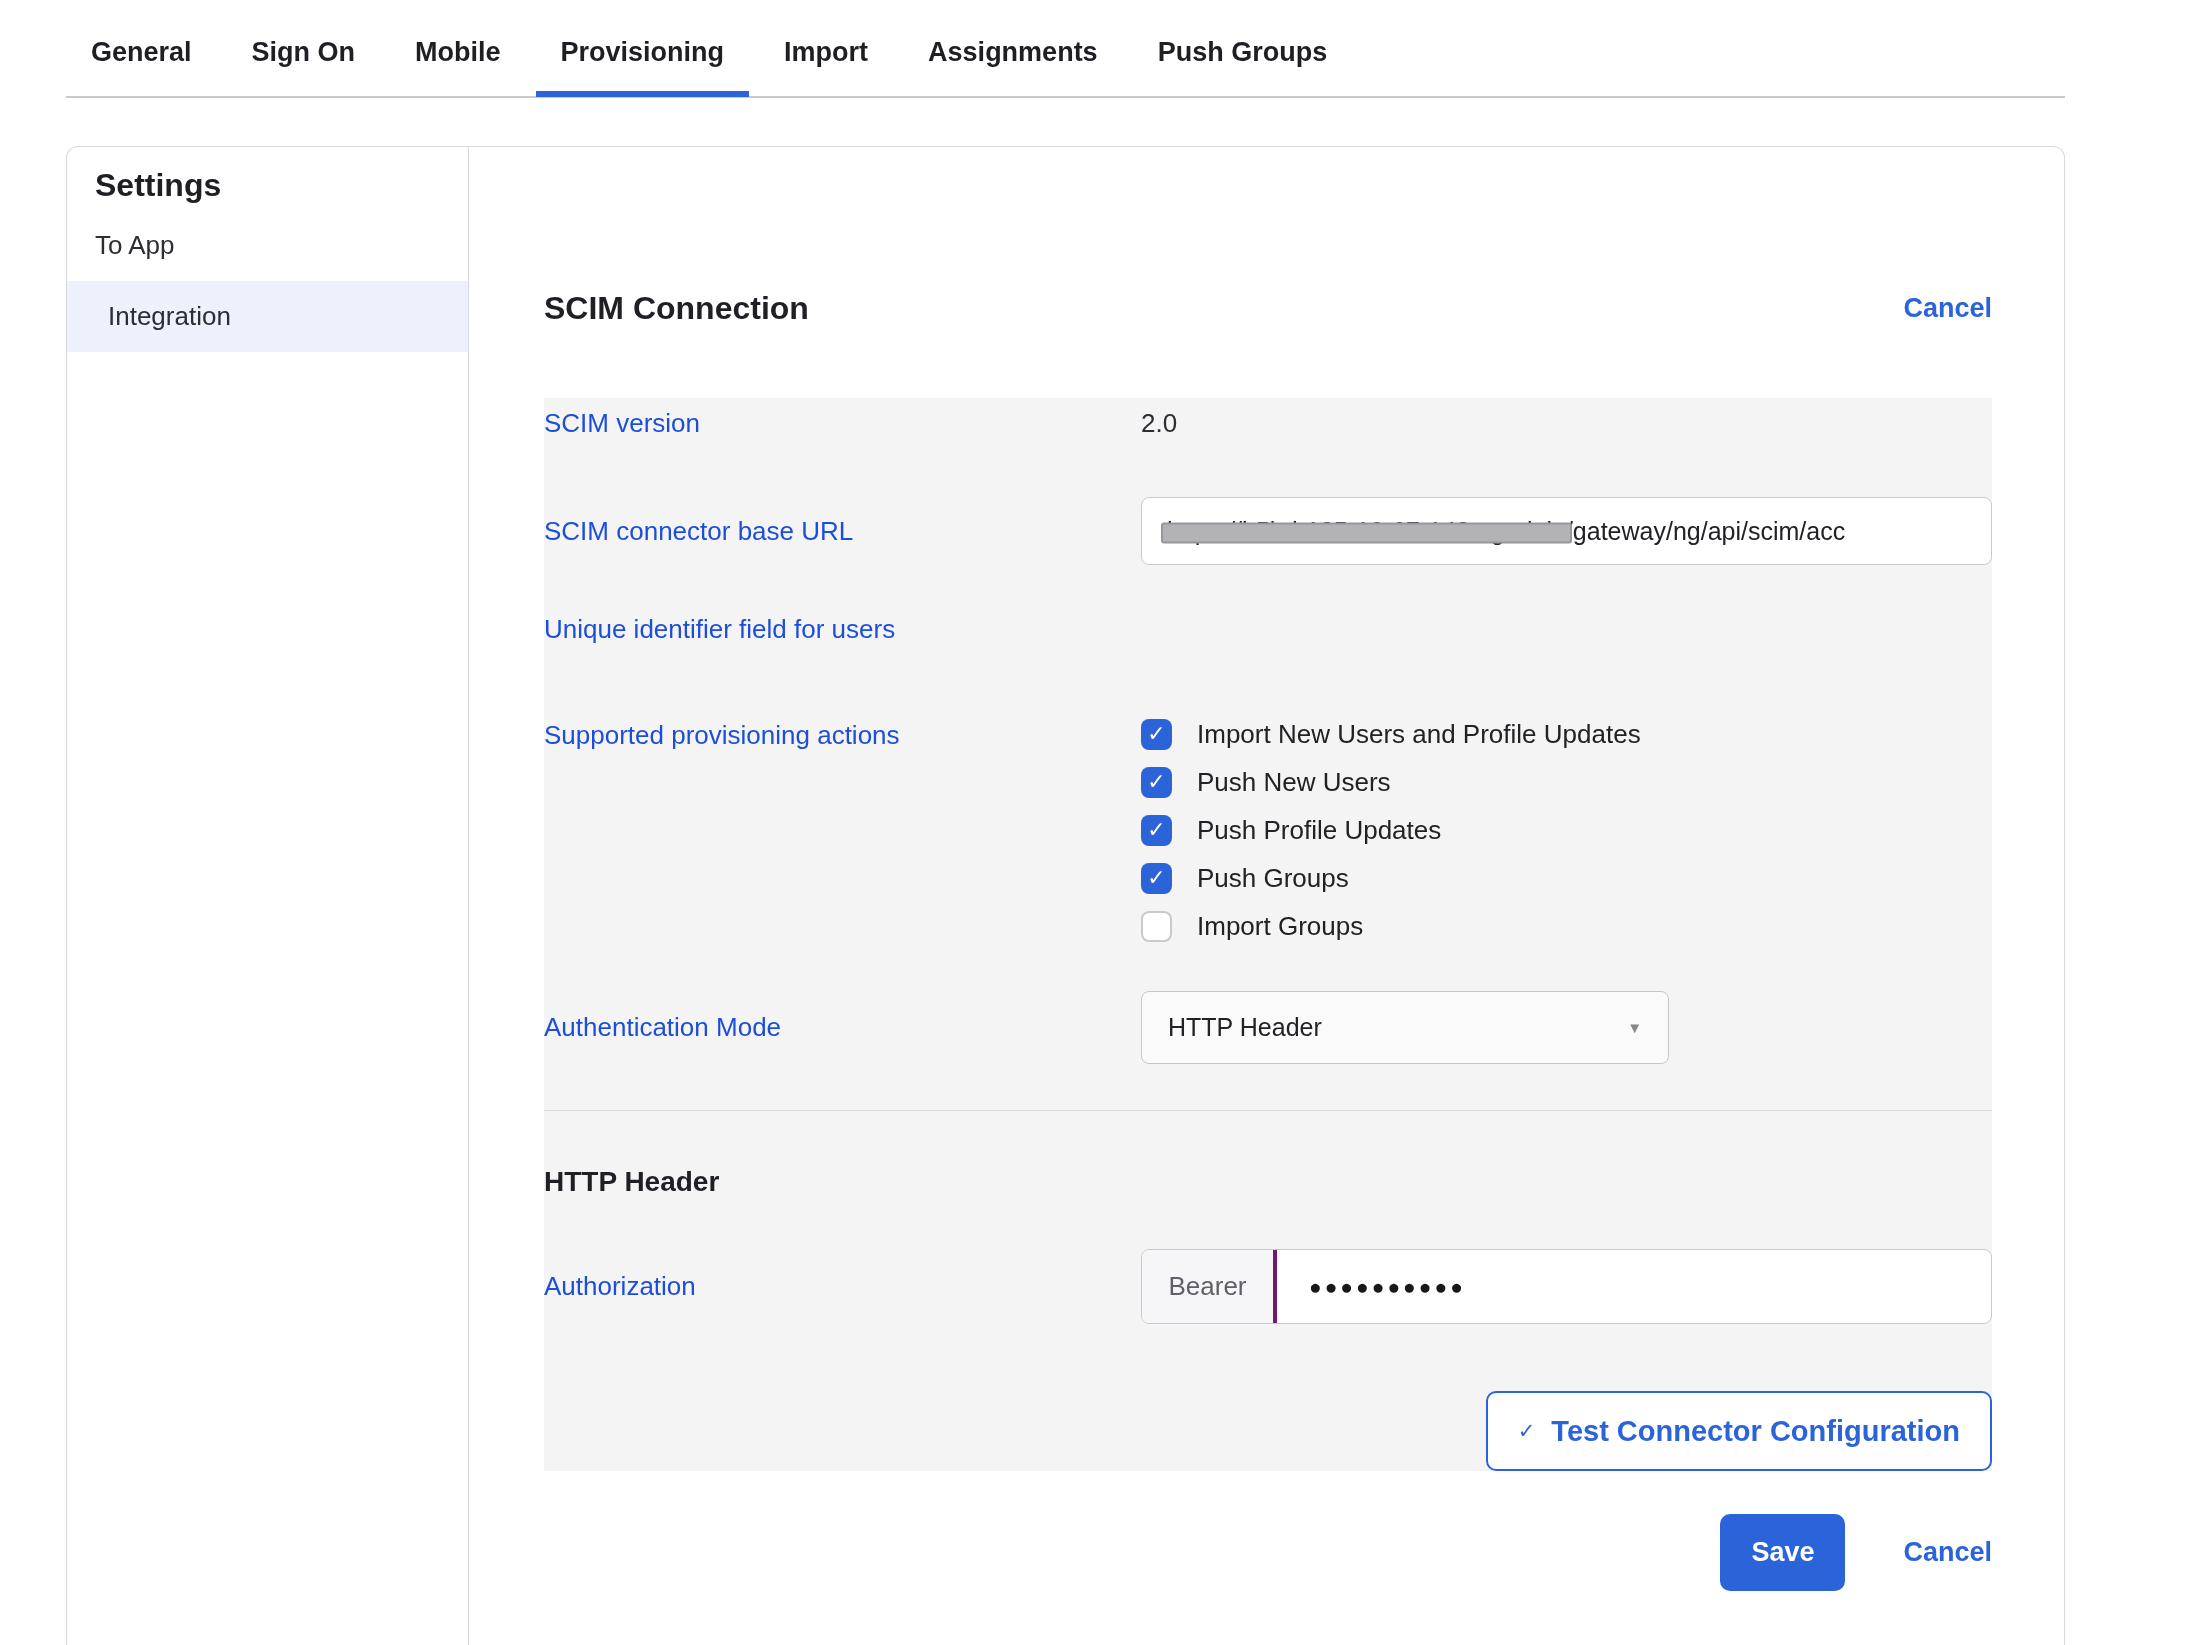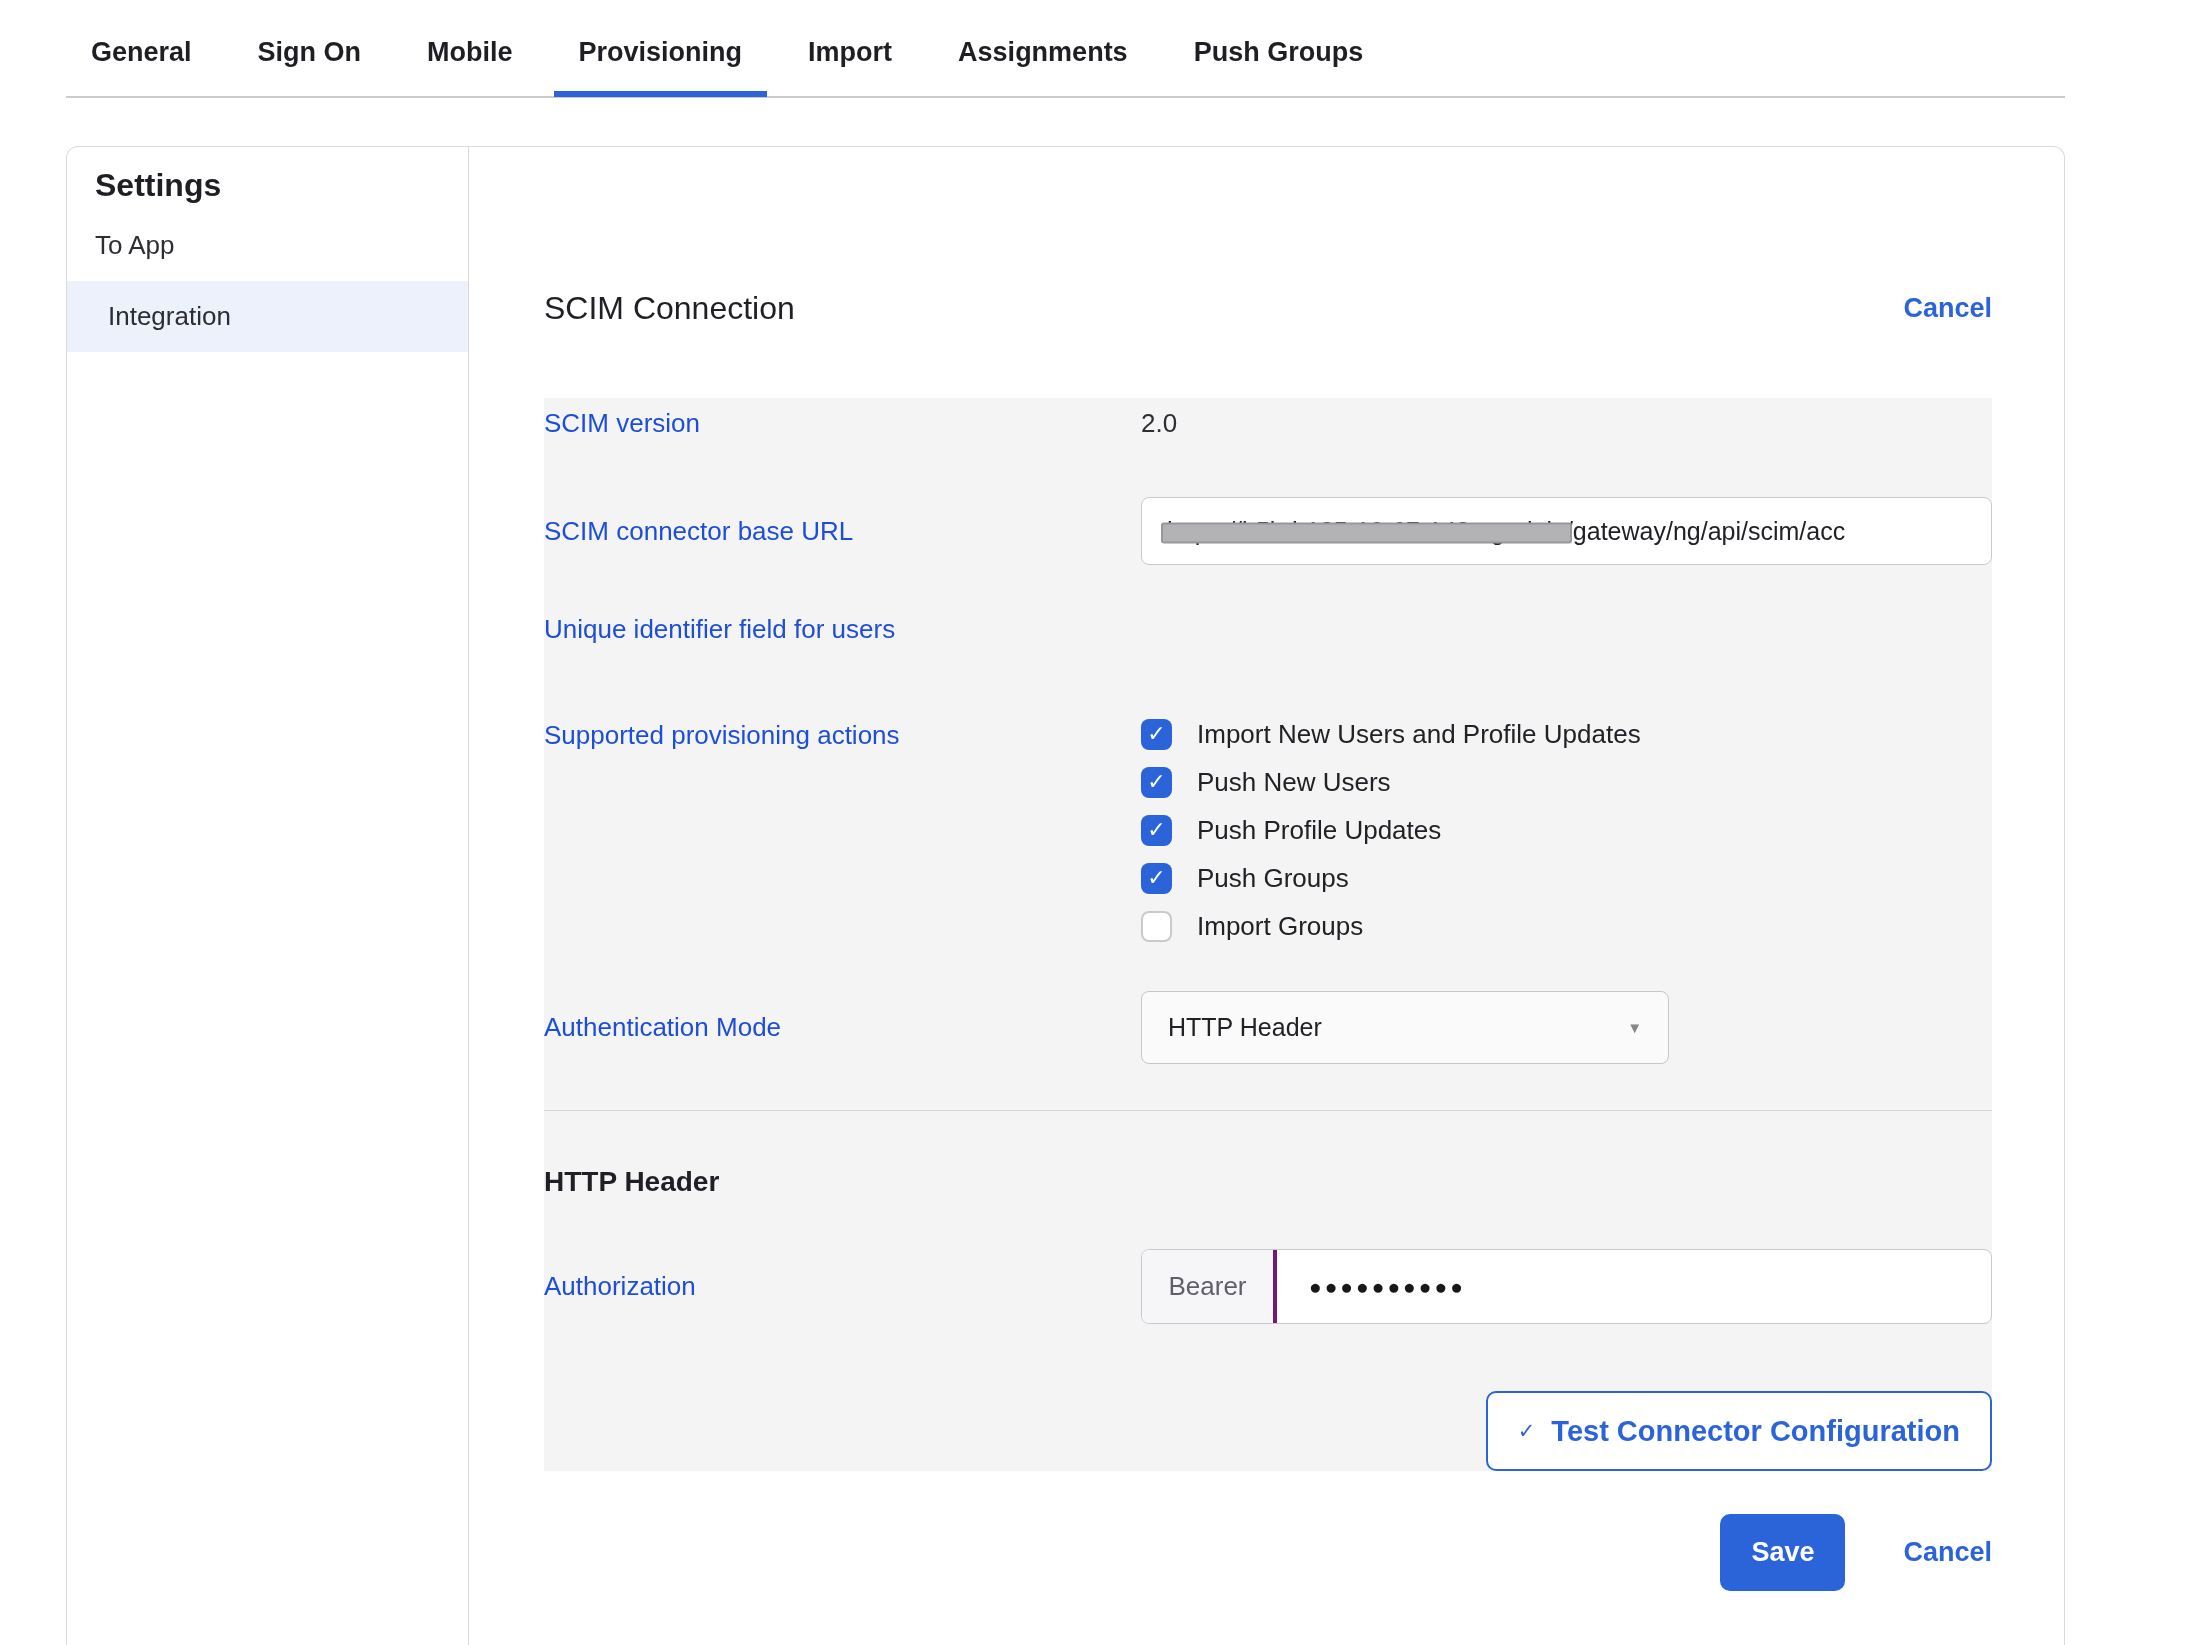--- a/index.html
+++ b/index.html
@@ -8,21 +8,21 @@
     width: 2201px; height: 1645px;
     font-family: "Liberation Sans", "DejaVu Sans", sans-serif;
     color: #2d2d33;
     overflow: hidden;
     position: relative;
   }
   .page { margin-left: 66px; width: 1999px; }
 
   
   .tabbar {
-    display: flex; align-items: center; gap: 16px;
+    display: flex; align-items: center; gap: 10px;
     height: 98px; padding-top: 12px;
     border-bottom: 2px solid #c9c9ce;
   }
   .tab {
     height: 100%; display: flex; align-items: center;
     padding: 0 25px; margin-bottom: -2px;
     border-bottom: 6px solid transparent;
     font-size: 27px; font-weight: 700; color: #1e1e24;
     cursor: pointer; white-space: nowrap;
   }
@@ -45,21 +45,21 @@
   .sidebar-list { margin-top: 11px; list-style: none; }
   .sidebar-item {
     height: 71px; display: flex; align-items: center; padding-left: 28px;
     font-size: 26px; color: #2d2d33; cursor: pointer;
   }
   .sidebar-item.selected { background: #edf1fb; padding-left: 41px; }
 
   
   .main { flex: 1; padding: 144px 72px 0 75px; }
   .title-row { display: flex; align-items: center; justify-content: space-between; height: 34px; }
-  .page-title { font-size: 32px; font-weight: 400; color: #1f1f26; }
+  .page-title { font-size: 32px; font-weight: 700; color: #1f1f26; }
   .link { color: #2b63d9; font-weight: 700; font-size: 27px; cursor: pointer; text-decoration: none; white-space: nowrap; }
 
   .panel { margin-top: 73px; background: #f4f4f5; }
   .panel-section1 { padding: 10px 0 46px 0; }
   .panel-divider { border: none; border-top: 1px solid #d8d8dc; height: 0; }
   .panel-section2 { padding: 55px 0 0 0; }
 
   .form-row { display: flex; }
   .form-label {
     width: 597px; flex: 0 0 597px;

